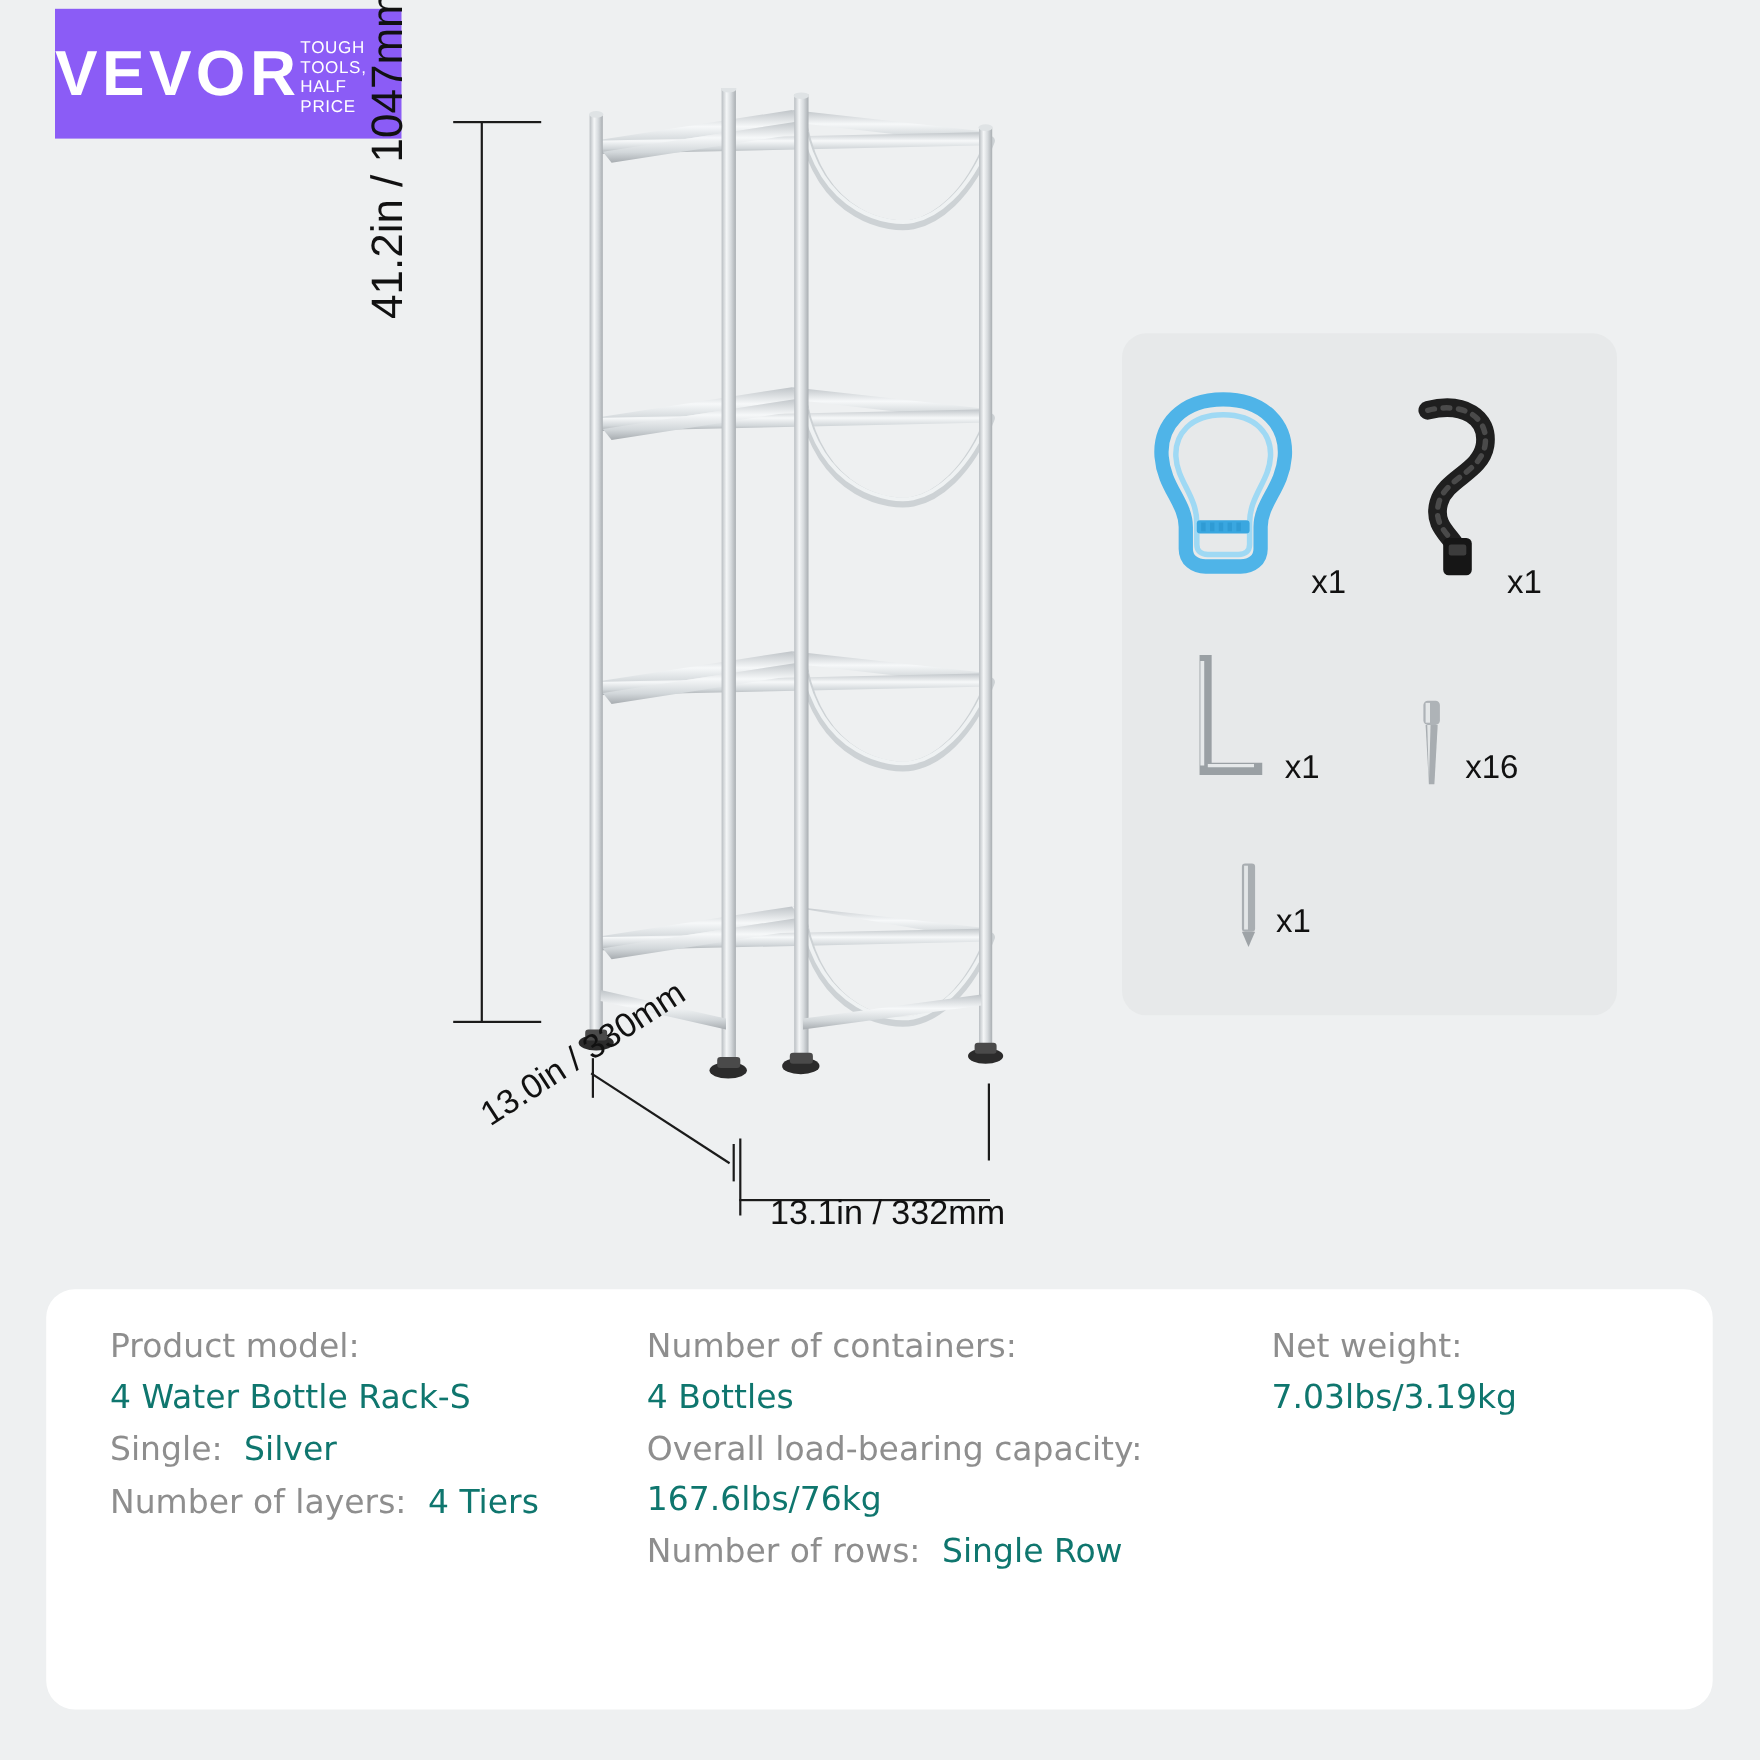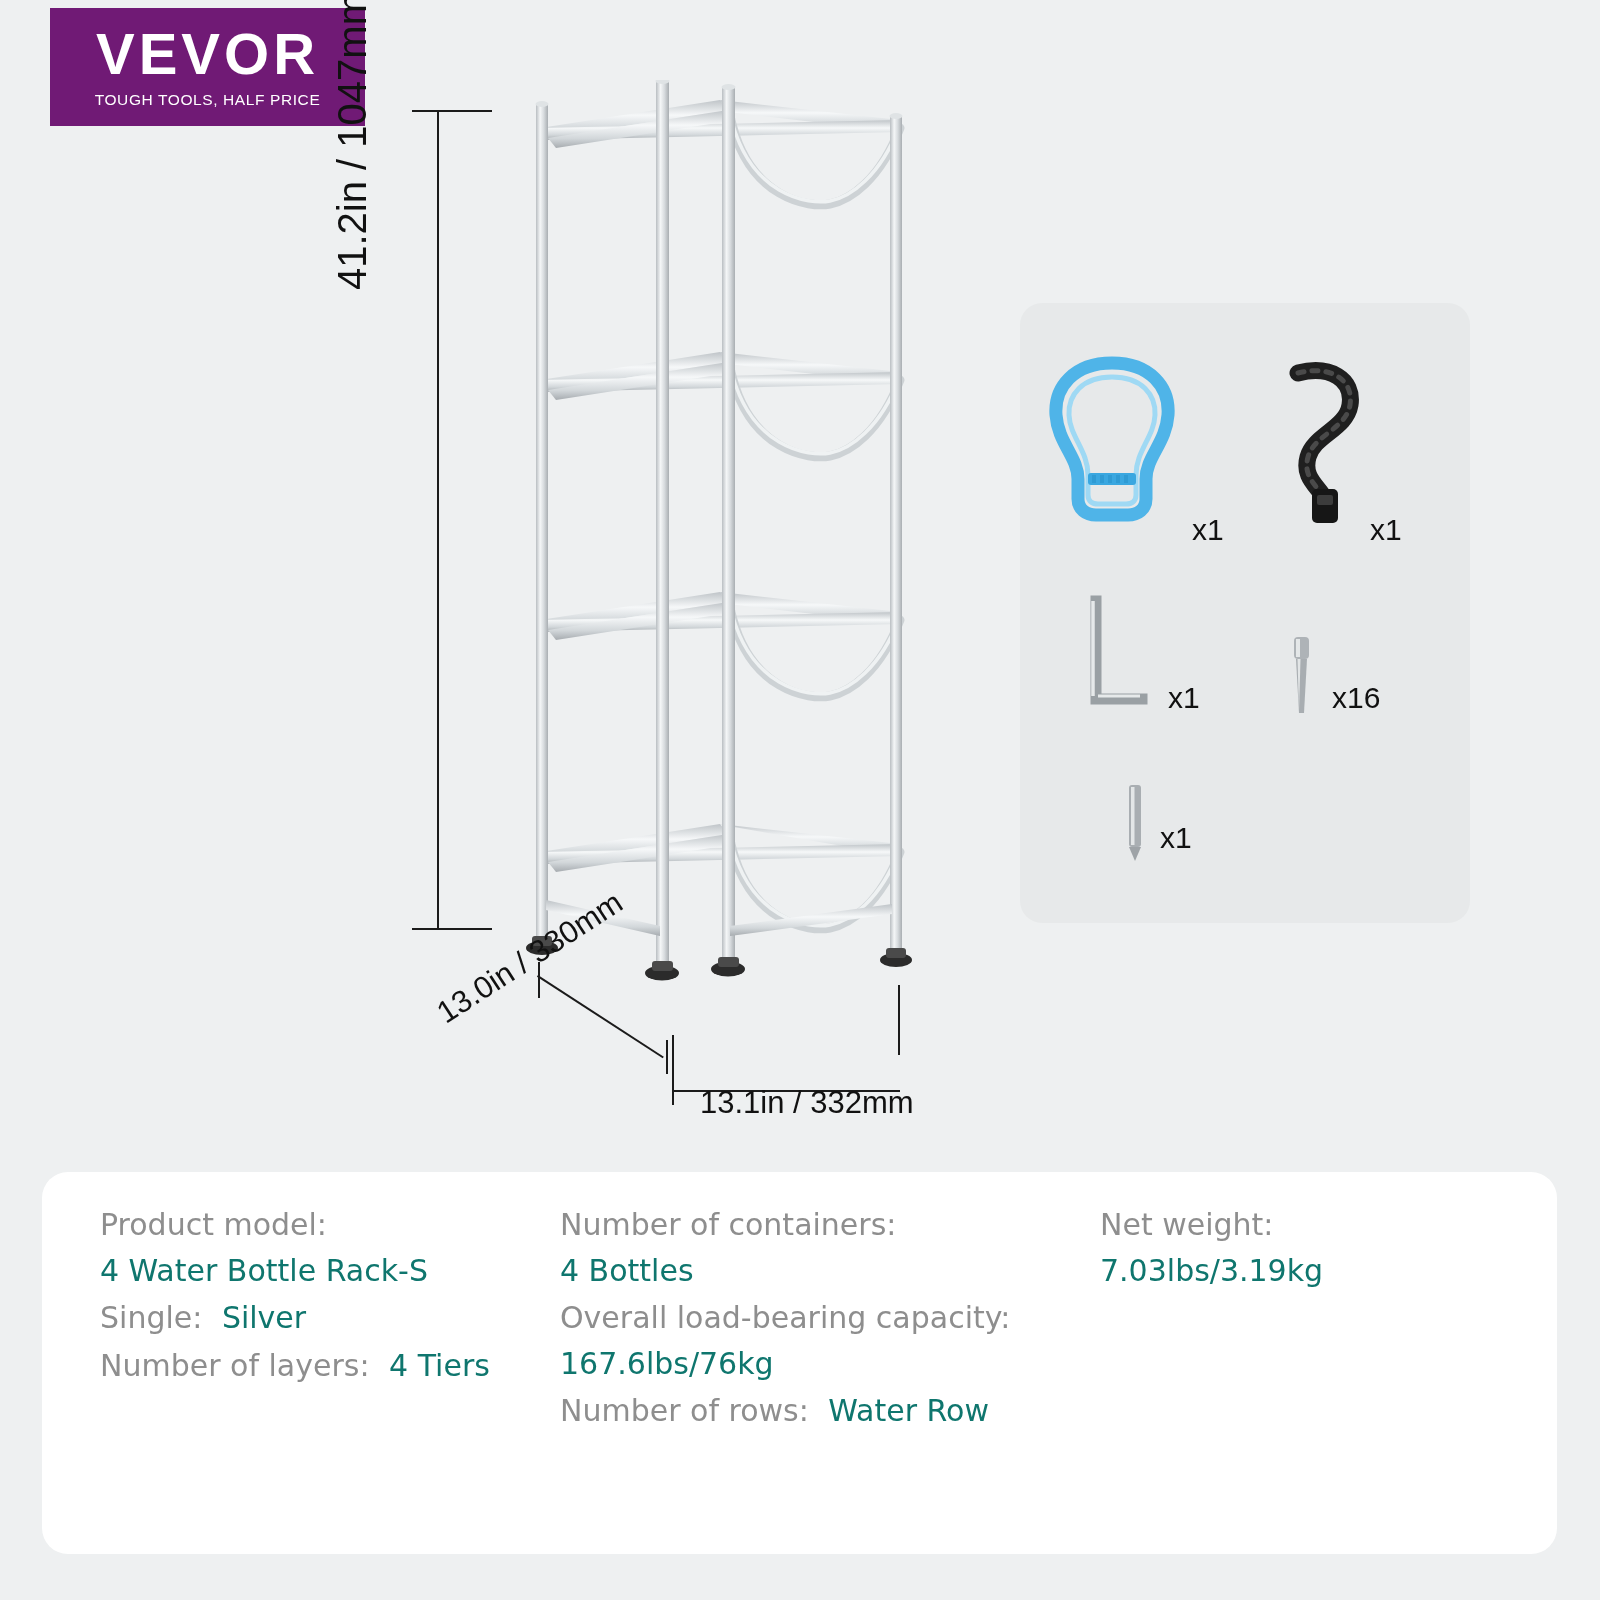--- a/index.html
+++ b/index.html
@@ -4,21 +4,21 @@
 <style>
   html,body{margin:0;padding:0;}
   body{
     width:1600px;height:1600px;position:relative;overflow:hidden;
     background:#eef0f1;
     font-family:"DejaVu Sans", sans-serif;
   }
   
   #logo{
     position:absolute;left:50px;top:8px;width:315px;height:118px;
-    background:#701a75;display:flex;flex-direction:column;
+    background:#8b5cf6;display:flex;
     align-items:center;justify-content:center;
   }
   #logo .word{
     color:#fff;font-weight:bold;font-size:58px;letter-spacing:4px;
     font-family:"Liberation Sans", sans-serif;line-height:1;
   }
   #logo .tag{
     color:#fff;font-size:15.5px;letter-spacing:0.6px;margin-top:8px;
     font-family:"Liberation Sans", sans-serif;
   }
@@ -61,21 +61,21 @@
   }
 
   
   #spec{
     position:absolute;left:42px;top:1172px;width:1515px;height:382px;
     background:#fff;border-radius:26px;
   }
   #spec .grid{
     position:absolute;left:58px;top:30px;width:1400px;
     display:grid;grid-template-columns:460px 540px 400px;
-    column-gap:0;row-gap:0;
+    column-gap:0;row-gap:0;gap:28px;
   }
   .cell{font-size:30px;line-height:1.52;color:#111;}
   .lbl{color:#8e8e8e;}
   .val{color:#0f766e;}
   .row{margin-bottom:2px;}
 </style>
 </head>
 <body>
 
 <div id="logo">
@@ -279,21 +279,21 @@
       <div class="cell row">
         <div class="lbl">Number of containers:</div>
         <div class="val">4 Bottles</div>
       </div>
       <div class="cell row">
         <div class="lbl">Overall load-bearing capacity:</div>
         <div class="val">167.6lbs/76kg</div>
       </div>
       <div class="cell row">
         <span class="lbl">Number of rows:</span>
-        <span class="val" style="margin-left:10px;">Water Row</span>
+        <span class="val" style="margin-left:10px;">Single Row</span>
       </div>
     </div>
 
     <div>
       <div class="cell row">
         <div class="lbl">Net weight:</div>
         <div class="val">7.03lbs/3.19kg</div>
       </div>
     </div>
   </div>

